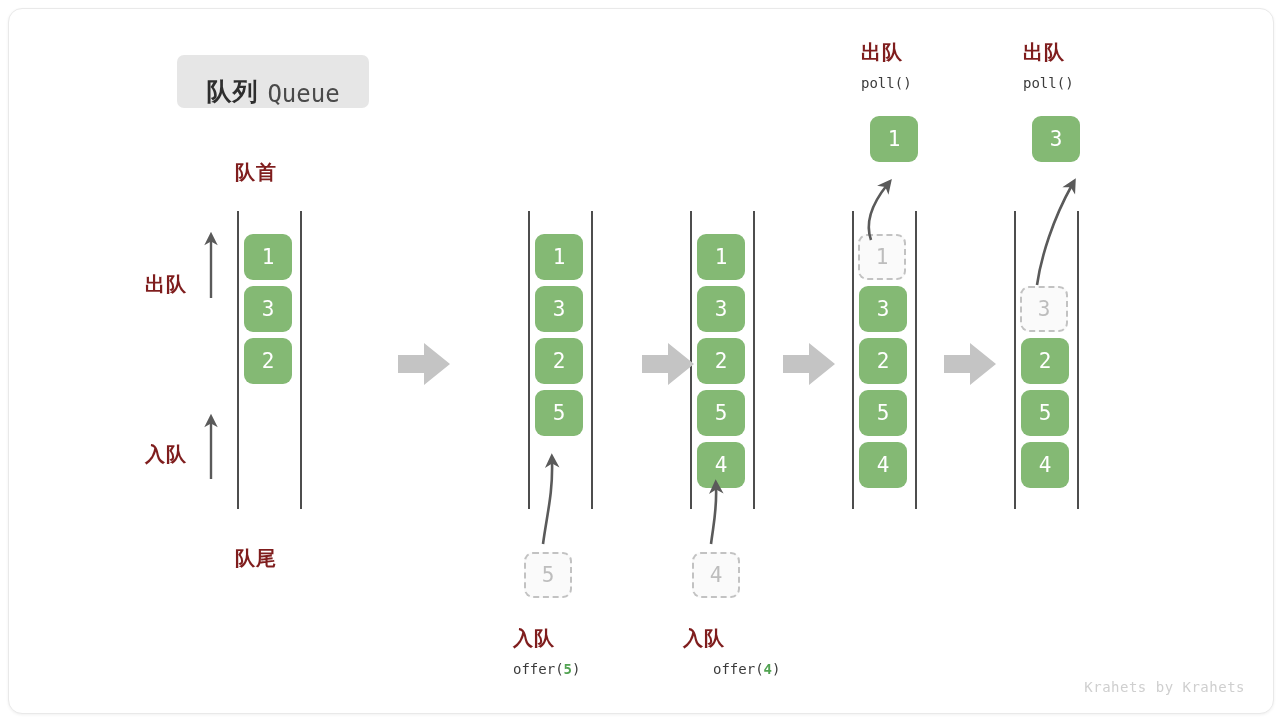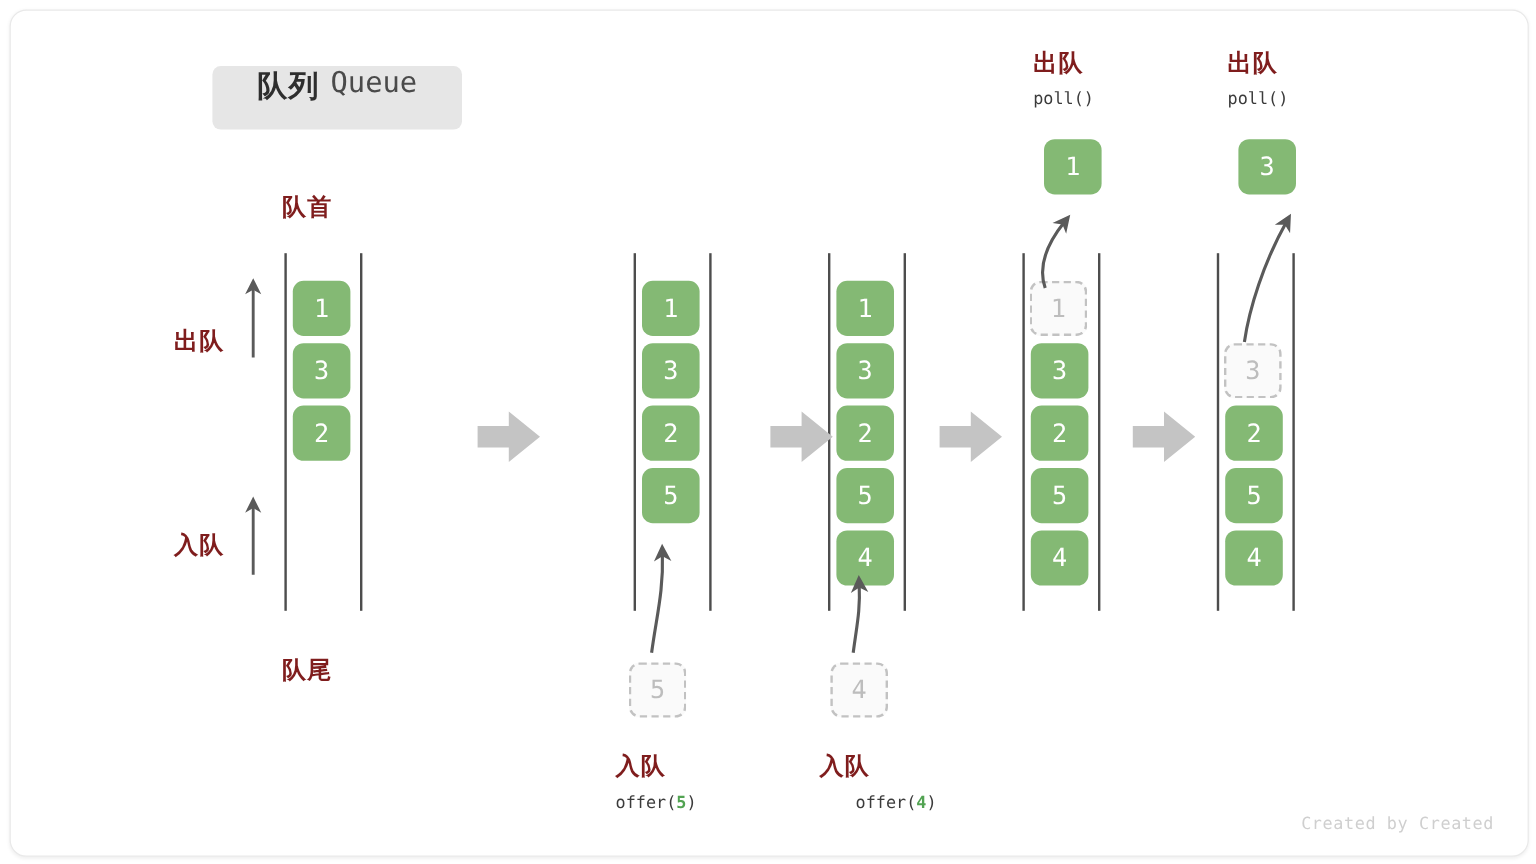--- a/index.html
+++ b/index.html
@@ -3,22 +3,22 @@
 <meta charset="utf-8">
 <style>
   html,body{margin:0;padding:0;background:#ffffff;}
   body{width:1280px;height:720px;overflow:hidden;
        font-family:"Liberation Sans","DejaVu Sans",sans-serif;}
 
   .card{position:absolute;left:8px;top:8px;width:1264px;height:704px;
         background:#ffffff;border:1px solid #e9e9e9;border-radius:14px;
         box-shadow:0 1px 3px rgba(0,0,0,.06);overflow:hidden;}
 
-  .badge{position:absolute;left:168px;top:46px;width:208px;height:53px;
-         background:#e6e6e6;border-radius:7px;display:flex;align-items:flex-start;
+  .badge{position:absolute;left:168px;top:46px;width:192px;height:53px;
+         background:#e6e6e6;border-radius:7px;display:flex;align-items:flex-end;
          justify-content:center;gap:9px;}
   .badge .cn{font-size:25px;font-weight:bold;color:#2e2e2e;letter-spacing:1px;}
   .badge .en{font-size:24px;color:#4a4a4a;
              font-family:"DejaVu Sans Mono","Liberation Mono",monospace;}
 
   
   .rail{position:absolute;width:1.6px;background:#4d4d4d;}
 
   
   .cell{position:absolute;width:48px;height:46px;border-radius:9px;
@@ -133,14 +133,14 @@
     <path d="M1028,276 C1032,248 1044,210 1063,176" fill="none" stroke="#5a5a5a" stroke-width="2.6" marker-end="url(#thinhead)"></path>
 
     <g fill="#c4c4c4">
       <path d="M389,346 L415,346 L415,334 L441,355 L415,376 L415,364 L389,364 Z"></path>
       <path d="M633,346 L659,346 L659,334 L685,355 L659,376 L659,364 L633,364 Z" transform="translate(0,0)"></path>
       <path d="M774,346 L800,346 L800,334 L826,355 L800,376 L800,364 L774,364 Z"></path>
       <path d="M935,346 L961,346 L961,334 L987,355 L961,376 L961,364 L935,364 Z"></path>
     </g>
   </svg>
 
-  <div class="watermark">Created by Created</div>
+  <div class="watermark">Krahets by Krahets</div>
 </div>
 
 </body></html>

